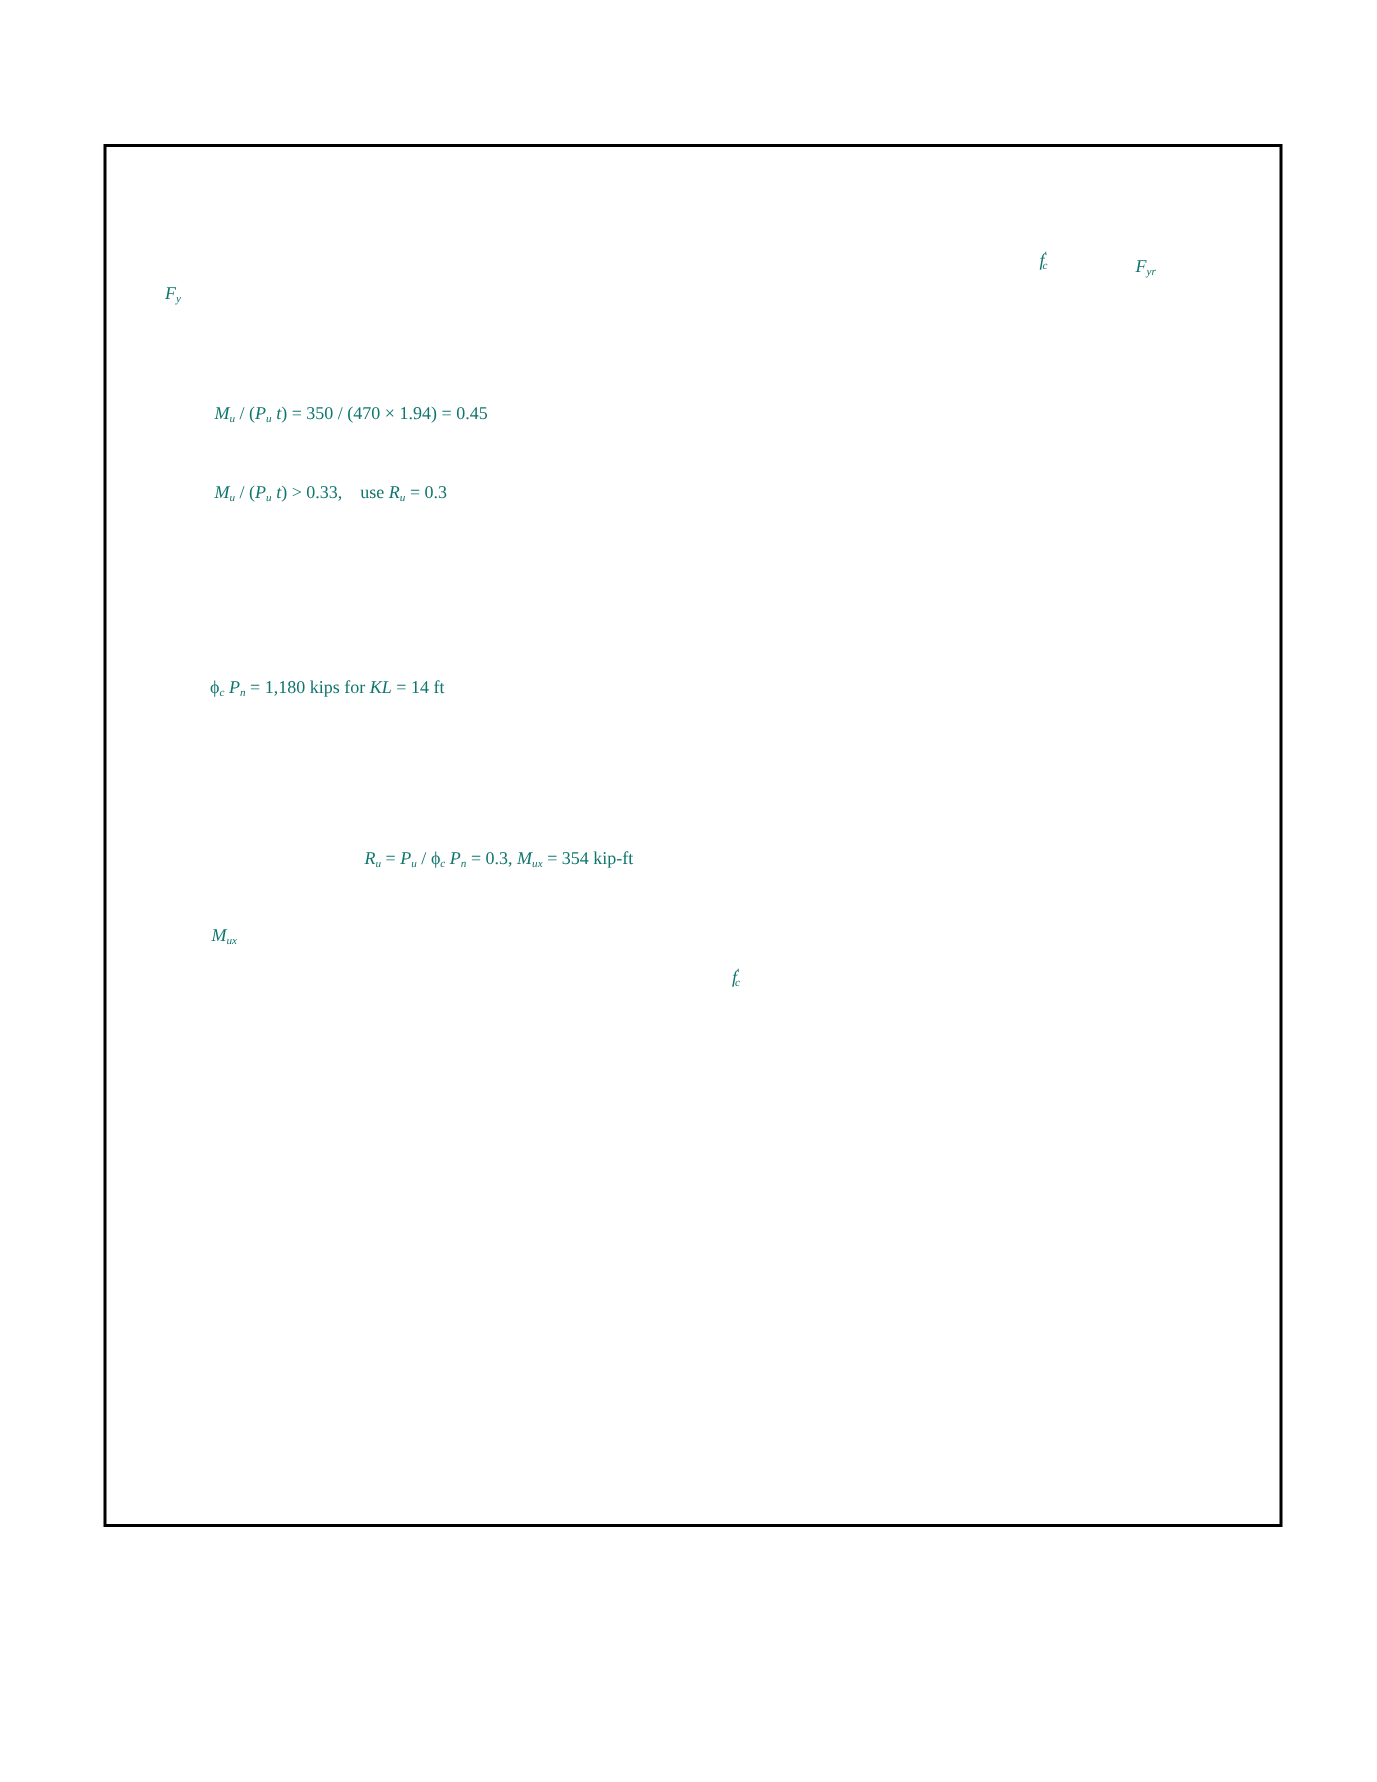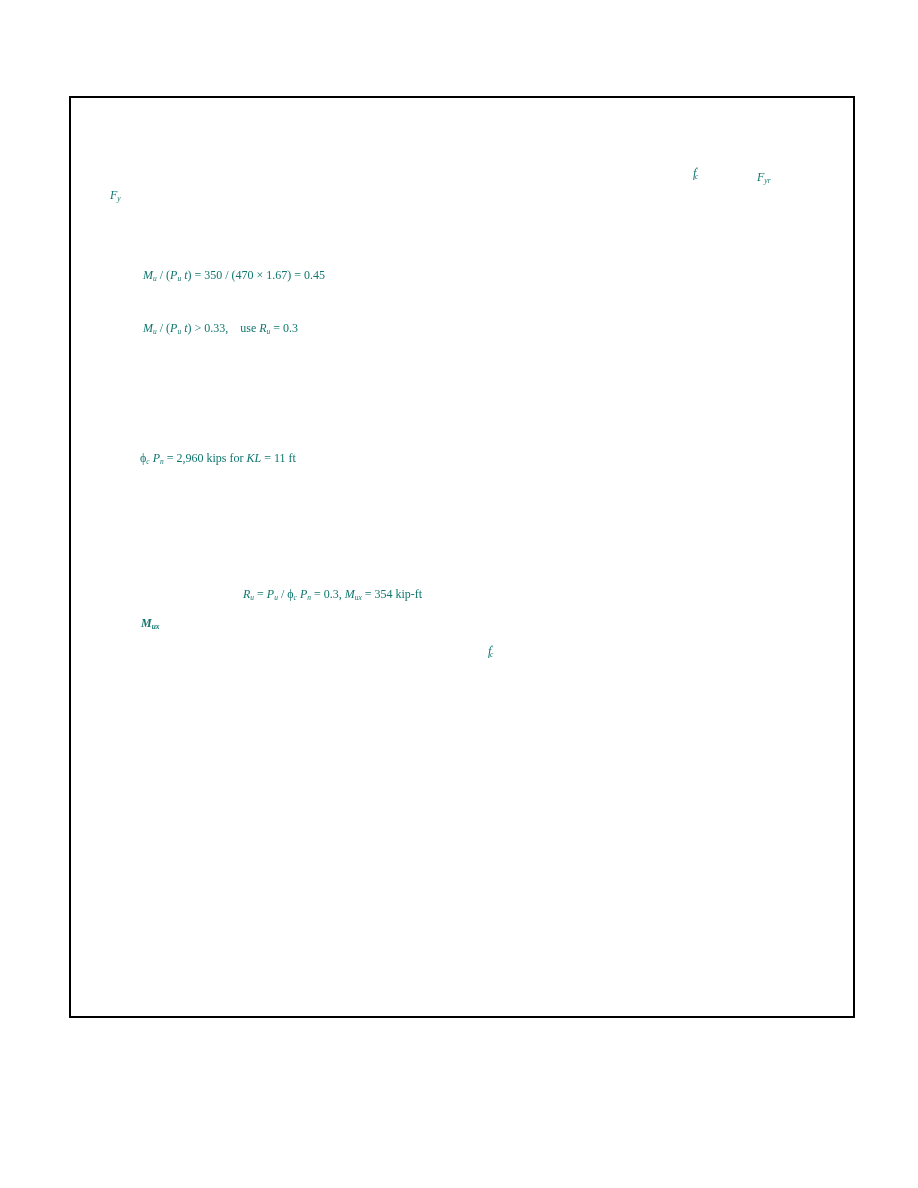--- a/index.html
+++ b/index.html
@@ -41,43 +41,43 @@
 
   
   .pos-fc-top   { left: 693px; top: 166px; }
   .pos-fyr-top  { left: 757px; top: 170px; }
   .pos-fy-left  { left: 110px; top: 188px; }
   .pos-eq1      { left: 143px; top: 268px; }
   .pos-eq2      { left: 143px; top: 321px; }
   .pos-eq3      { left: 140px; top: 375px; }
   .pos-eq4      { left: 140px; top: 451px; }
   .pos-eq5      { left: 142px; top: 508px; }
-  .pos-eq6      { left: 243px; top: 587px; }
-  .pos-mux      { left: 141px; top: 616px; font-weight: bold; }
+  .pos-eq6      { left: 243px; top: 565px; }
+  .pos-mux      { left: 141px; top: 616px; }
   .pos-fc-mid   { left: 488px; top: 644px; }
 </style>
 </head>
 <body>
 
 <div class="sheet">
 
   <div class="frame"></div>
 
   <div class="math pos-fc-top"><span class="tk-i">f</span><span class="tk-sup">′</span><span class="tk-subl">c</span></div>
 
   <div class="math pos-fyr-top"><span class="tk-i">F</span><span class="tk-sub">yr</span></div>
 
   <div class="math pos-fy-left"><span class="tk-i">F</span><span class="tk-sub">y</span></div>
 
-  <div class="math pos-eq1"><span class="tk-i">M</span><span class="tk-sub">u</span><span class="tk-n"> / (</span><span class="tk-i">P</span><span class="tk-sub">u</span><span class="tk-n"> </span><span class="tk-i">t</span><span class="tk-n">) = 350 / (470 × 1.67) = 0.45</span></div>
+  <div class="math pos-eq1"><span class="tk-i">M</span><span class="tk-sub">u</span><span class="tk-n"> / (</span><span class="tk-i">P</span><span class="tk-sub">u</span><span class="tk-n"> </span><span class="tk-i">t</span><span class="tk-n">) = 350 / (470 × 1.94) = 0.45</span></div>
 
   <div class="math pos-eq2"><span class="tk-i">M</span><span class="tk-sub">u</span><span class="tk-n"> / (</span><span class="tk-i">P</span><span class="tk-sub">u</span><span class="tk-n"> </span><span class="tk-i">t</span><span class="tk-n">) &gt; 0.33,    use </span><span class="tk-i">R</span><span class="tk-sub">u</span><span class="tk-n"> = 0.3</span></div>
 
 
-  <div class="math pos-eq4"><span class="tk-n">ϕ</span><span class="tk-sub">c</span><span class="tk-n"> </span><span class="tk-i">P</span><span class="tk-sub">n</span><span class="tk-n"> = 2,960 kips for </span><span class="tk-i">KL</span><span class="tk-n"> = 11 ft</span></div>
+  <div class="math pos-eq4"><span class="tk-n">ϕ</span><span class="tk-sub">c</span><span class="tk-n"> </span><span class="tk-i">P</span><span class="tk-sub">n</span><span class="tk-n"> = 1,180 kips for </span><span class="tk-i">KL</span><span class="tk-n"> = 14 ft</span></div>
 
 
   <div class="math pos-eq6"><span class="tk-i">R</span><span class="tk-sub">u</span><span class="tk-n"> = </span><span class="tk-i">P</span><span class="tk-sub">u</span><span class="tk-n"> / </span><span class="tk-n">ϕ</span><span class="tk-sub">c</span><span class="tk-n"> </span><span class="tk-i">P</span><span class="tk-sub">n</span><span class="tk-n"> = 0.3, </span><span class="tk-i">M</span><span class="tk-sub">ux</span><span class="tk-n"> = 354 kip-ft</span></div>
 
   <div class="math pos-mux"><span class="tk-i">M</span><span class="tk-sub">ux</span></div>
 
   <div class="math pos-fc-mid"><span class="tk-i">f</span><span class="tk-sup">′</span><span class="tk-subl">c</span></div>
 
 </div>
 

